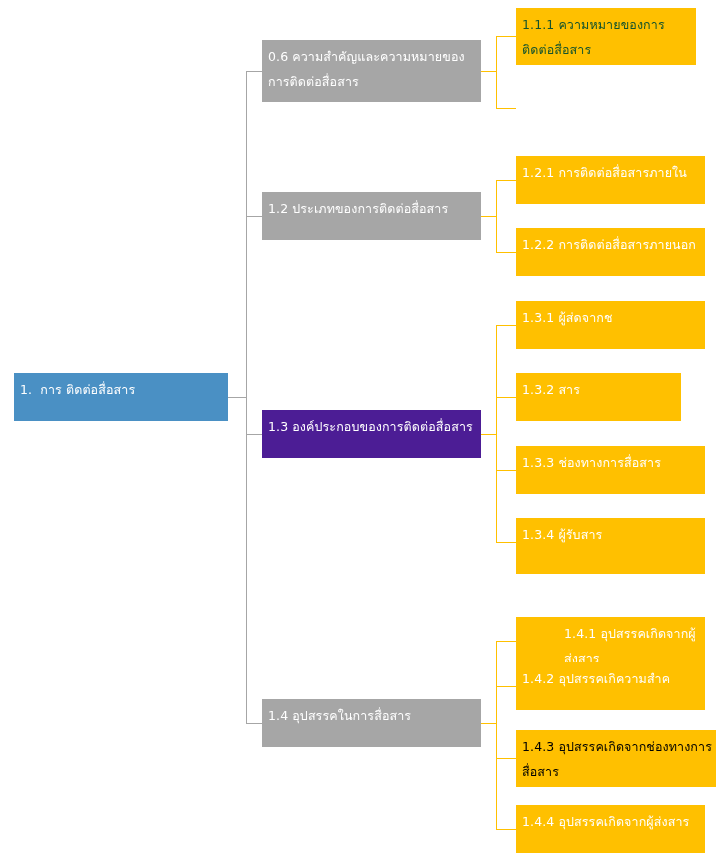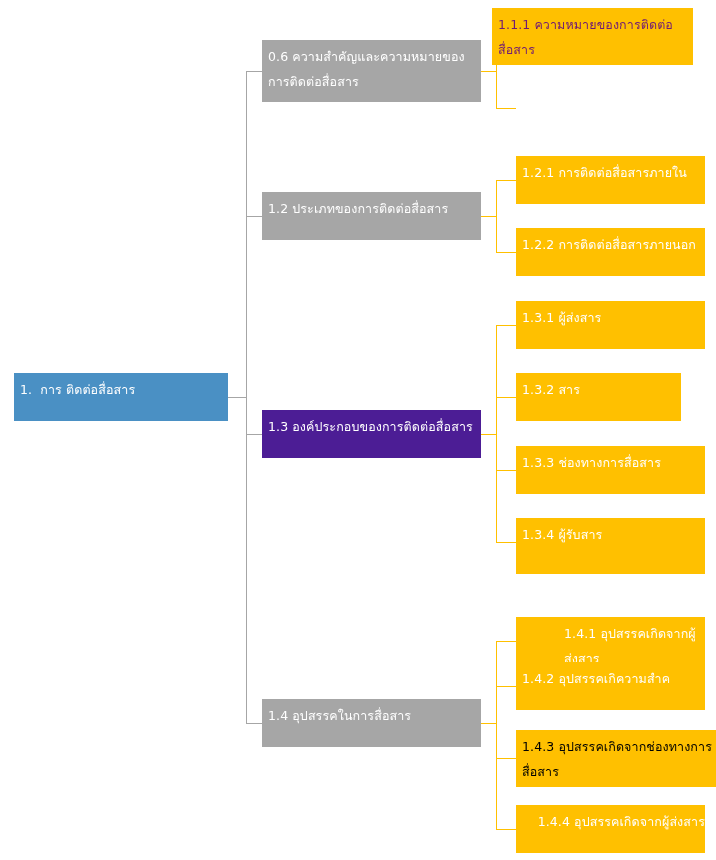--- a/index.html
+++ b/index.html
@@ -89,36 +89,36 @@
   <div class="node root" style="left: 14px; top: 373px; width: 214px; height: 48px; background: rgb(74, 144, 196); color: rgb(255, 255, 255);">1.  การ ติดต่อสื่อสาร</div>
 
   <div class="node level2" style="left: 262px; top: 40px; width: 219px; height: 62px; background: rgb(166, 166, 166); color: rgb(255, 255, 255);">0.6 ความสำคัญและความหมายของการติดต่อสื่อสาร</div>
 
   <div class="node level2" style="left: 262px; top: 192px; width: 219px; height: 48px; background: rgb(166, 166, 166); color: rgb(255, 255, 255);">1.2 ประเภทของการติดต่อสื่อสาร</div>
 
   <div class="node level2" style="left: 262px; top: 410px; width: 219px; height: 48px; background: #4c1d95; color: rgb(255, 255, 255);">1.3 องค์ประกอบของการติดต่อสื่อสาร</div>
 
   <div class="node level2" style="left: 262px; top: 699px; width: 219px; height: 48px; background: rgb(166, 166, 166); color: rgb(255, 255, 255);">1.4 อุปสรรคในการสื่อสาร</div>
 
-  <div class="node level3" style="left: 492px; top: 8px; width: 201px; height: 57px; background: rgb(255, 192, 0); color: #701a75;">1.1.1 ความหมายของการติดต่อสื่อสาร</div>
+  <div class="node level3" style="left: 516px; top: 8px; width: 180px; height: 57px; background: rgb(255, 192, 0); color: #14532d;">1.1.1 ความหมายของการติดต่อสื่อสาร</div>
 
 
   <div class="node level3" style="left: 516px; top: 156px; width: 189px; height: 48px; background: rgb(255, 192, 0); color: rgb(255, 255, 255);">1.2.1 การติดต่อสื่อสารภายใน</div>
 
   <div class="node level3" style="left: 516px; top: 228px; width: 189px; height: 48px; background: rgb(255, 192, 0); color: rgb(255, 255, 255);">1.2.2 การติดต่อสื่อสารภายนอก</div>
 
-  <div class="node level3" style="left: 516px; top: 301px; width: 189px; height: 48px; background: rgb(255, 192, 0); color: rgb(255, 255, 255);">1.3.1 ผู้ส่งสาร</div>
+  <div class="node level3" style="left: 516px; top: 301px; width: 189px; height: 48px; background: rgb(255, 192, 0); color: rgb(255, 255, 255);">1.3.1 ผู้ส่ดจากช</div>
 
   <div class="node level3" style="left: 516px; top: 373px; width: 165px; height: 48px; background: rgb(255, 192, 0); color: rgb(255, 255, 255);">1.3.2 สาร</div>
 
   <div class="node level3" style="left: 516px; top: 446px; width: 189px; height: 48px; background: rgb(255, 192, 0); color: rgb(255, 255, 255);">1.3.3 ช่องทางการสื่อสาร</div>
 
   <div class="node level3" style="left: 516px; top: 518px; width: 189px; height: 56px; background: rgb(255, 192, 0); color: rgb(255, 255, 255);">1.3.4 ผู้รับสาร</div>
 
   <div class="node level3" style="left: 516px; top: 617px; width: 189px; height: 48px; background: rgb(255, 192, 0); color: rgb(255, 255, 255); padding-left: 48px;">1.4.1 อุปสรรคเกิดจากผู้ส่งสาร</div>
 
   <div class="node level3" style="left: 516px; top: 662px; width: 189px; height: 48px; background: rgb(255, 192, 0); color: rgb(255, 255, 255);">1.4.2 อุปสรรคเกิความสำค</div>
 
   <div class="node level3" style="left: 516px; top: 730px; width: 225px; height: 57px; background: rgb(255, 192, 0); color: #000000;">1.4.3 อุปสรรคเกิดจากช่องทางการสื่อสาร</div>
 
-  <div class="node level3" style="left: 516px; top: 805px; width: 189px; height: 48px; background: rgb(255, 192, 0); color: rgb(255, 255, 255); text-align: right;">1.4.4 อุปสรรคเกิดจากผู้ส่งสาร</div>
+  <div class="node level3" style="left: 516px; top: 805px; width: 189px; height: 48px; background: rgb(255, 192, 0); color: rgb(255, 255, 255);">1.4.4 อุปสรรคเกิดจากผู้ส่งสาร</div>
 
 </div>
 
 </body></html>

